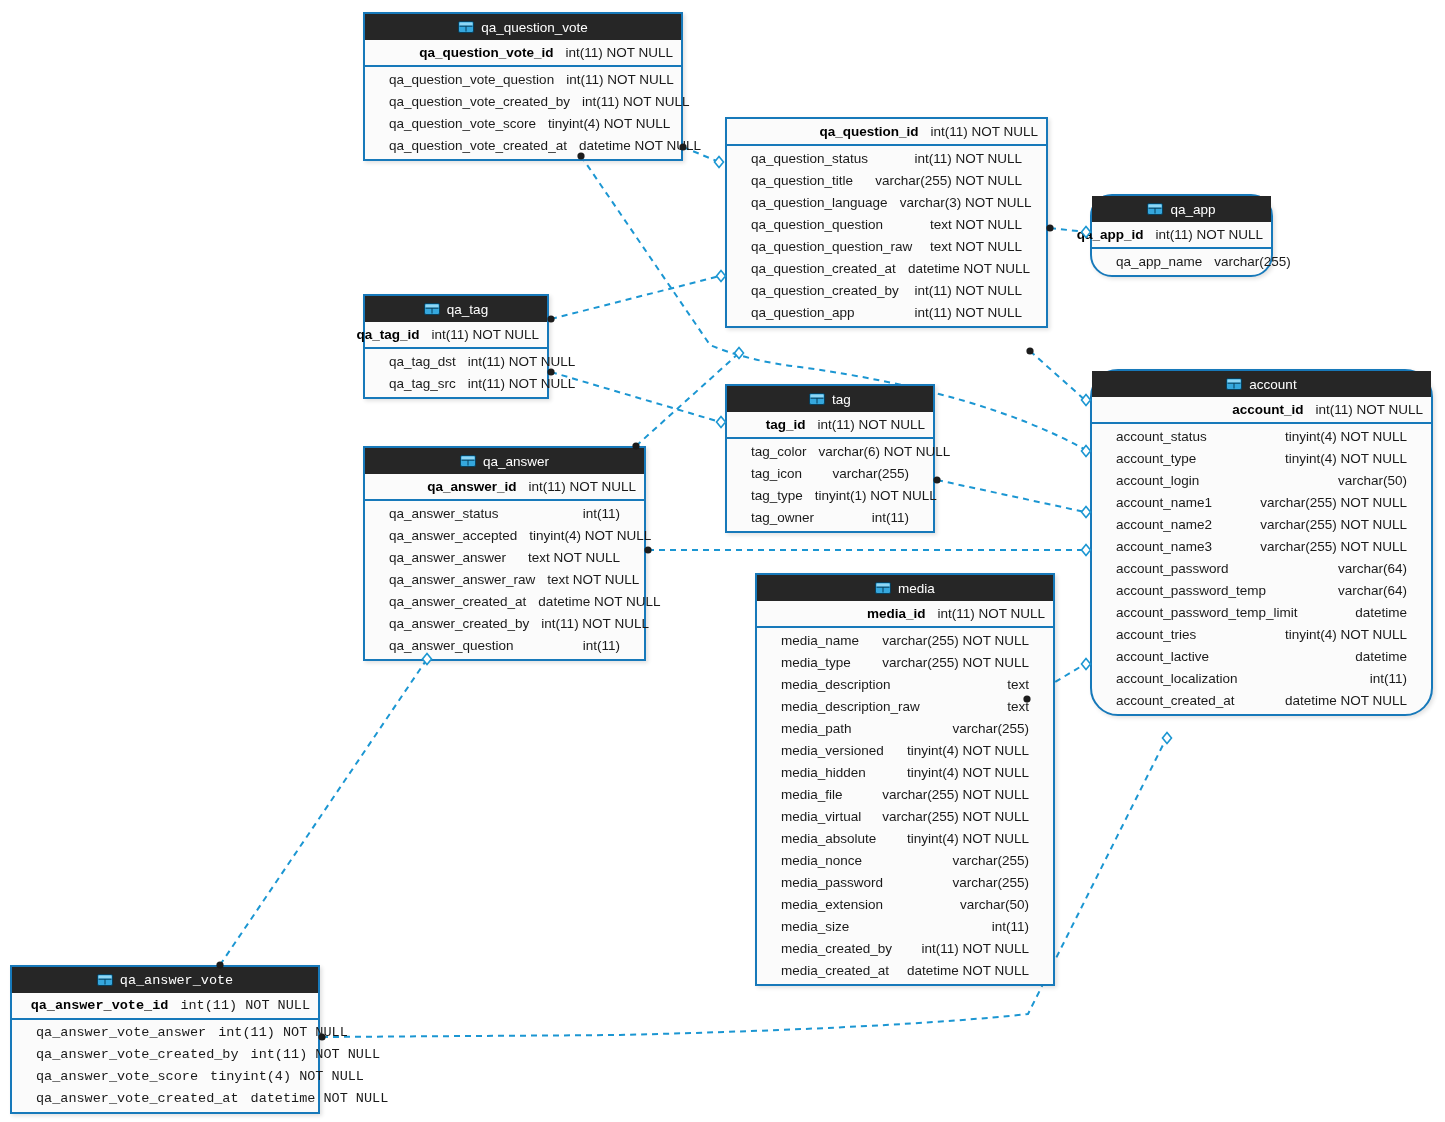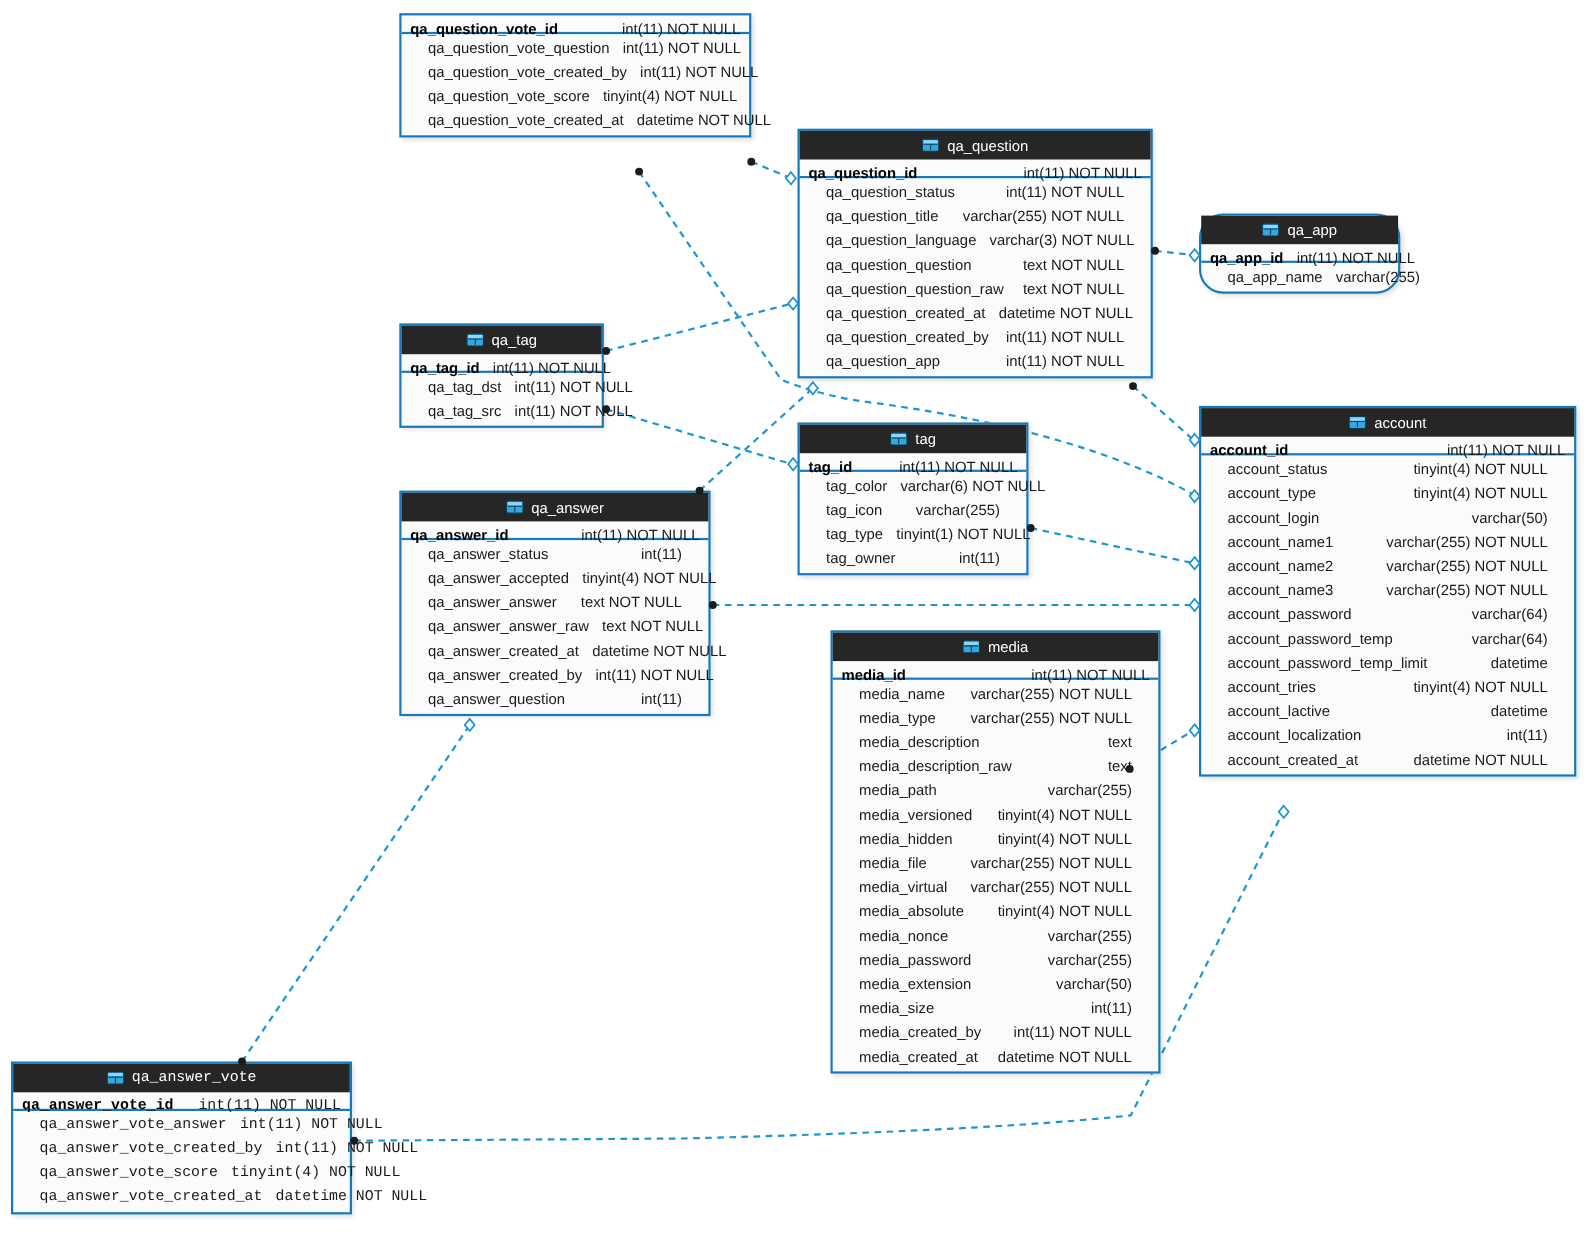--- a/index.html
+++ b/index.html
@@ -6,21 +6,21 @@
   #stage{position:relative;width:1445px;height:1122px;background:#ffffff;overflow:hidden;
          font-family:"Liberation Sans", sans-serif;}
   svg.layer{position:absolute;left:0;top:0;}
   #conn-layer{z-index:0;}
   #marker-layer{z-index:3;pointer-events:none;}
   .tbl{position:absolute;z-index:2;box-sizing:border-box;border:2px solid #1779ba;
        background:#fbfbfb;box-shadow:2px 2px 4px rgba(0,0,0,0.12);}
   .tbl-header{background:#262626;color:#ffffff;height:26px;display:flex;align-items:center;
        justify-content:center;gap:7px;font-size:13.5px;white-space:nowrap;}
   .pk-sec{border-bottom:2px solid #1779ba;}
-  .pk-sec .row{height:15px;line-height:25px;}
+  .pk-sec .row{height:25px;line-height:25px;justify-content:flex-end;}
   .pk-sec .cname{font-weight:bold;color:#000;}
   .col-sec{padding:2px 16px;}
   .row{height:22px;line-height:22px;display:flex;justify-content:space-between;
        padding:0 8px;font-size:13.5px;color:#1a1a1a;white-space:nowrap;}
   .cname{margin-right:12px;}
   .ctype{text-align:right;}
 </style>
 </head>
 <body>
 
@@ -59,20 +59,29 @@
       <circle cx="937" cy="480" r="3.6" fill="#1c1c1c"></circle>
       <polygon points="1086,506.5 1090.5,512 1086,517.5 1081.5,512" fill="#ffffff" stroke="#1b96d2" stroke-width="1.6"></polygon>
       <circle cx="1027" cy="699" r="3.6" fill="#1c1c1c"></circle>
       <polygon points="1086,658.5 1090.5,664 1086,669.5 1081.5,664" fill="#ffffff" stroke="#1b96d2" stroke-width="1.6"></polygon>
       <circle cx="220" cy="965" r="3.6" fill="#1c1c1c"></circle>
       <polygon points="427,653.5 431.5,659 427,664.5 422.5,659" fill="#ffffff" stroke="#1b96d2" stroke-width="1.6"></polygon>
       <circle cx="322" cy="1037" r="3.6" fill="#1c1c1c"></circle>
       <polygon points="1167,732.5 1171.5,738 1167,743.5 1162.5,738" fill="#ffffff" stroke="#1b96d2" stroke-width="1.6"></polygon>
     </svg>
 <div class="tbl" style="left: 363px; top: 12px; width: 320px;">
+      <div class="tbl-header">
+        <svg width="16" height="12" viewBox="0 0 16 12">
+          <rect x="0.5" y="0.5" width="15" height="11" rx="1.5" fill="#35a7dd" stroke="#073f5c"></rect>
+          <rect x="1.5" y="1.5" width="13" height="3" fill="#8fd6f4"></rect>
+          <line x1="1.5" y1="5.2" x2="14.5" y2="5.2" stroke="#073f5c" stroke-width="1"></line>
+          <line x1="8" y1="5.2" x2="8" y2="10.5" stroke="#073f5c" stroke-width="1"></line>
+        </svg>
+        <span>qa_question_vote</span>
+      </div>
       <div class="pk-sec">
         <div class="row">
           <span class="cname">qa_question_vote_id</span>
           <span class="ctype">int(11) NOT NULL</span>
         </div>
       </div>
       <div class="col-sec">
         <div class="row">
           <span class="cname">qa_question_vote_question</span>
           <span class="ctype">int(11) NOT NULL</span>
@@ -85,29 +94,20 @@
           <span class="cname">qa_question_vote_score</span>
           <span class="ctype">tinyint(4) NOT NULL</span>
         </div>
         <div class="row">
           <span class="cname">qa_question_vote_created_at</span>
           <span class="ctype">datetime NOT NULL</span>
         </div>
       </div>
     </div>
     <div class="tbl" style="left: 725px; top: 117px; width: 323px;">
-      <div class="tbl-header">
-        <svg width="16" height="12" viewBox="0 0 16 12">
-          <rect x="0.5" y="0.5" width="15" height="11" rx="1.5" fill="#35a7dd" stroke="#073f5c"></rect>
-          <rect x="1.5" y="1.5" width="13" height="3" fill="#8fd6f4"></rect>
-          <line x1="1.5" y1="5.2" x2="14.5" y2="5.2" stroke="#073f5c" stroke-width="1"></line>
-          <line x1="8" y1="5.2" x2="8" y2="10.5" stroke="#073f5c" stroke-width="1"></line>
-        </svg>
-        <span>qa_question</span>
-      </div>
       <div class="pk-sec">
         <div class="row">
           <span class="cname">qa_question_id</span>
           <span class="ctype">int(11) NOT NULL</span>
         </div>
       </div>
       <div class="col-sec">
         <div class="row">
           <span class="cname">qa_question_status</span>
           <span class="ctype">int(11) NOT NULL</span>
@@ -350,21 +350,21 @@
         <div class="row">
           <span class="cname">media_created_by</span>
           <span class="ctype">int(11) NOT NULL</span>
         </div>
         <div class="row">
           <span class="cname">media_created_at</span>
           <span class="ctype">datetime NOT NULL</span>
         </div>
       </div>
     </div>
-    <div class="tbl" style="left: 1090px; top: 369px; width: 343px;">
+    <div class="tbl" style="left: 1090px; top: 369px; width: 343px; border-radius: 28px;">
       <div class="tbl-header">
         <svg width="16" height="12" viewBox="0 0 16 12">
           <rect x="0.5" y="0.5" width="15" height="11" rx="1.5" fill="#35a7dd" stroke="#073f5c"></rect>
           <rect x="1.5" y="1.5" width="13" height="3" fill="#8fd6f4"></rect>
           <line x1="1.5" y1="5.2" x2="14.5" y2="5.2" stroke="#073f5c" stroke-width="1"></line>
           <line x1="8" y1="5.2" x2="8" y2="10.5" stroke="#073f5c" stroke-width="1"></line>
         </svg>
         <span>account</span>
       </div>
       <div class="pk-sec">

